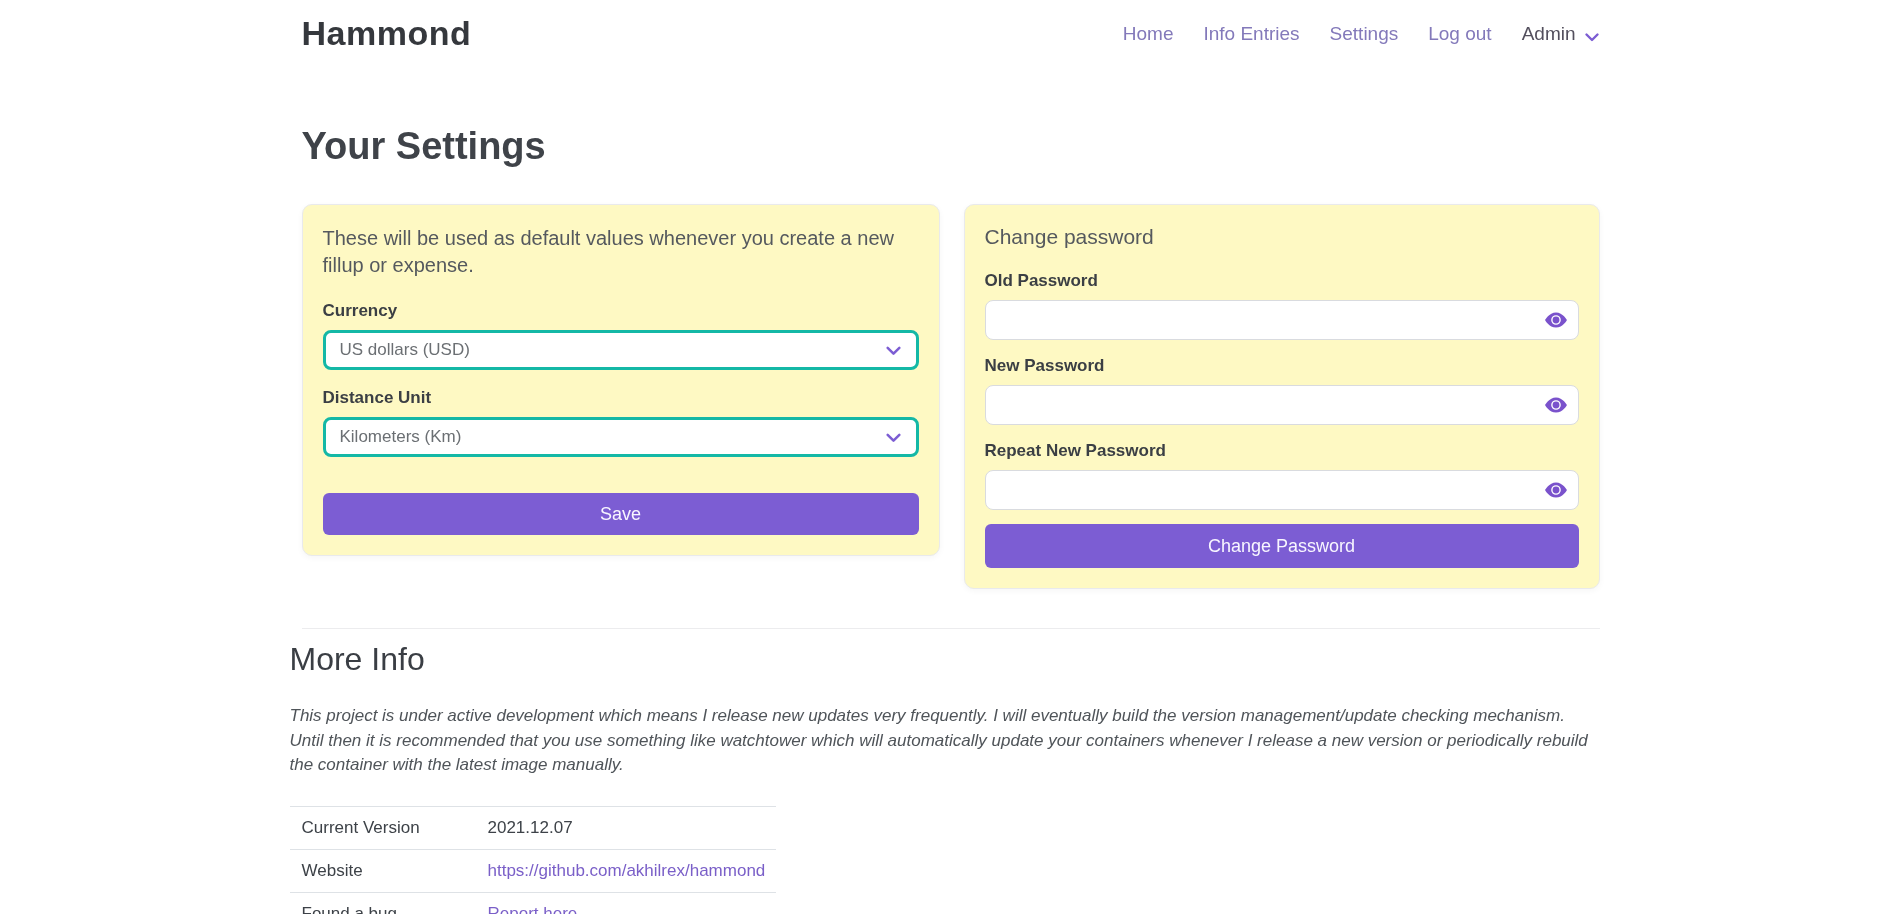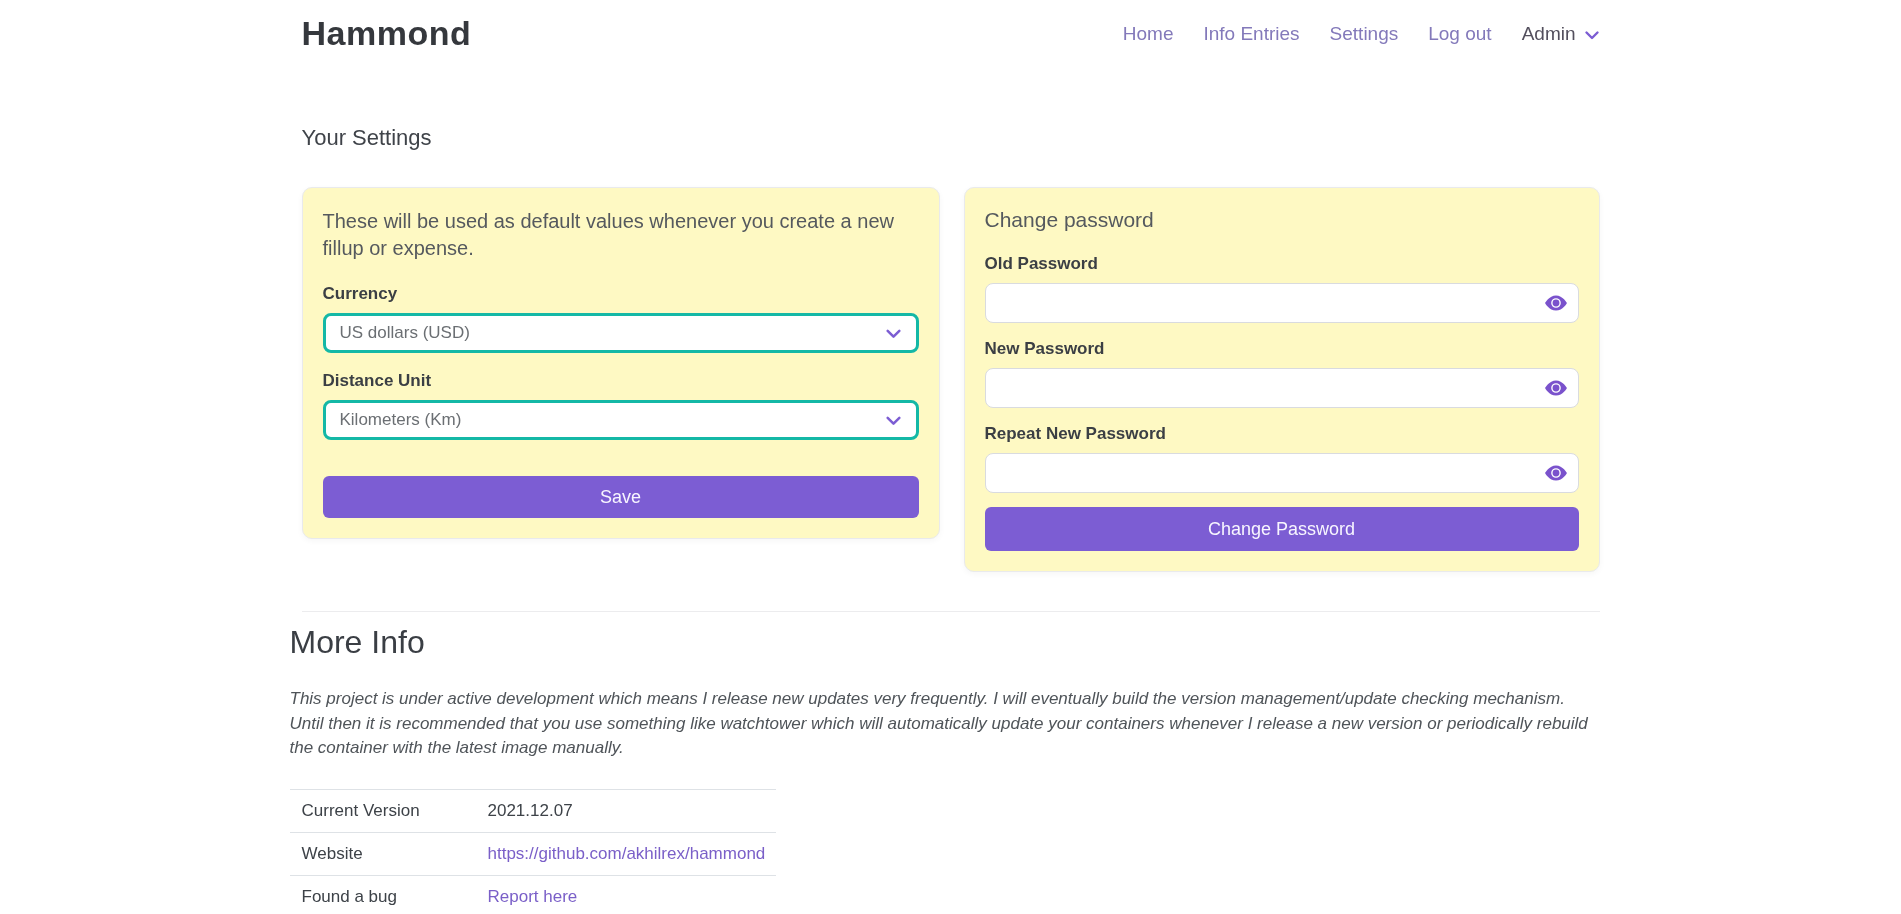--- a/index.html
+++ b/index.html
@@ -6,25 +6,25 @@
   html, body { width: 1901px; height: 914px; overflow: hidden; background: #ffffff; }
   body { font-family: "Liberation Sans", sans-serif; color: #3c4045; }
 
   .container { width: 1298px; margin: 0 auto; }
 
   
   header { display: flex; align-items: center; justify-content: space-between; padding-top: 14px; }
   .brand { font-size: 34px; font-weight: 800; color: #35383d; letter-spacing: 0.5px; cursor: pointer; }
   nav { display: flex; align-items: center; gap: 30px; font-size: 19px; }
   nav a { color: #8379ba; text-decoration: none; cursor: pointer; }
-  .admin-toggle { display: flex; align-items: center; gap: 8px; color: #534f5d; cursor: pointer; }
+  .admin-toggle { display: flex; align-items: flex-end; gap: 8px; color: #534f5d; cursor: pointer; }
   .admin-toggle .chev { width: 16px; height: 16px; color: #7c5dd3; margin-top: 3px; }
 
   
-  h1.page-title { margin-top: 72px; font-size: 22px; font-weight: 400; color: #3f4349; }
+  h1.page-title { margin-top: 72px; font-size: 38px; font-weight: 700; color: #3f4349; }
 
   
   .cards { display: flex; gap: 24px; margin-top: 36px; align-items: flex-start; }
   .card { background: #fef9c3; border: 1px solid #e9eaec; border-radius: 10px;
           box-shadow: 0 2px 6px rgba(0,0,0,0.04); padding: 20px; }
   .card.defaults { width: 638px; }
   .card.password { width: 636px; }
 
   .card .desc { font-size: 20px; color: #55595e; line-height: 1.35; margin-bottom: 22px; }
 

